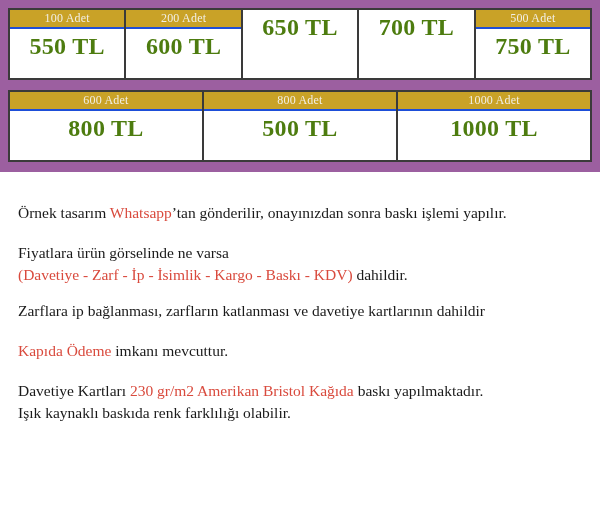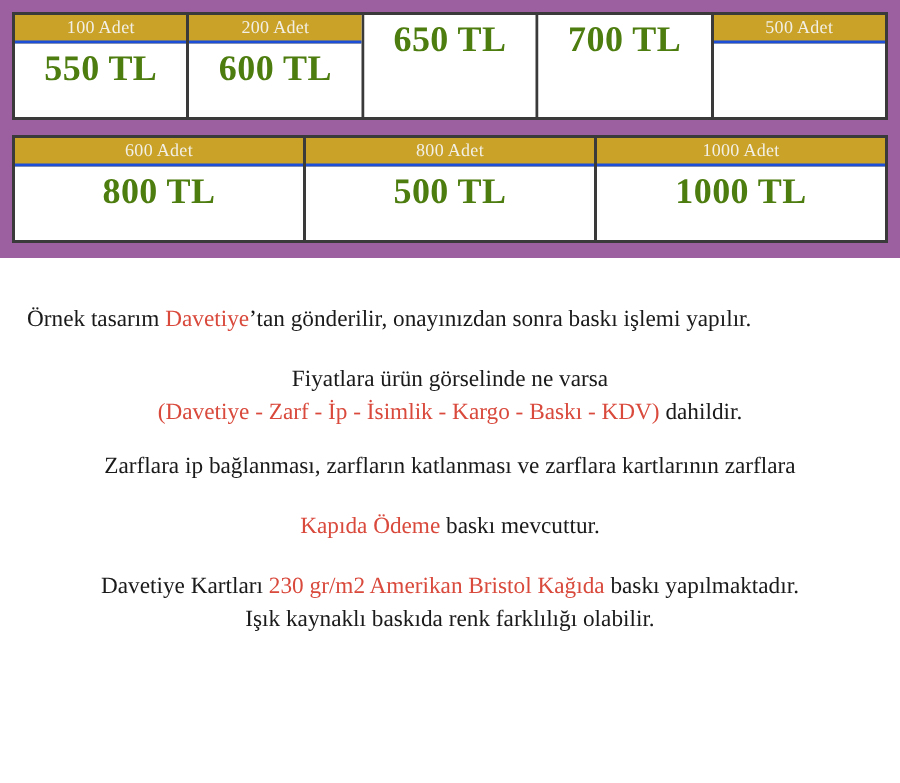--- a/index.html
+++ b/index.html
@@ -63,21 +63,21 @@
   }
 
   .text-block {
     padding: 30px 18px 0 18px;
     box-sizing: border-box;
     color: #1a1a1a;
     font-size: 15.5px;
   }
 
   .para {
-    text-align: center;
+    text-align: left;
     margin: 0 0 18px 0;
     line-height: 1.42;
   }
   .para.left {
     text-align: left;
   }
   .para.tight {
     margin-bottom: 14px;
   }
   .hl {
@@ -99,20 +99,21 @@
       <div class="price">600 TL</div>
     </div>
     <div class="price-cell">
       <div class="price">650 TL</div>
     </div>
     <div class="price-cell">
       <div class="price">700 TL</div>
     </div>
     <div class="price-cell">
       <div class="qty">500 Adet</div>
+      <div class="price">750 TL</div>
     </div>
   </div>
 
   <div class="price-row">
     <div class="price-cell">
       <div class="qty">600 Adet</div>
       <div class="price">800 TL</div>
     </div>
     <div class="price-cell">
       <div class="qty">800 Adet</div>
@@ -121,31 +122,31 @@
     <div class="price-cell">
       <div class="qty">1000 Adet</div>
       <div class="price">1000 TL</div>
     </div>
   </div>
 
 </div>
 
 <div class="text-block">
 
-  <p class="para left"><span>Örnek tasarım </span><span class="hl">Davetiye</span><span>’tan gönderilir, onayınızdan sonra baskı işlemi yapılır.</span></p>
+  <p class="para left"><span>Örnek tasarım </span><span class="hl">Whatsapp</span><span>’tan gönderilir, onayınızdan sonra baskı işlemi yapılır.</span></p>
 
   <p class="para tight">
     <span>Fiyatlara ürün görselinde ne varsa</span><br>
     <span class="hl">(Davetiye - Zarf - İp - İsimlik - Kargo - Baskı - KDV)</span><span> dahildir.</span>
   </p>
 
   <p class="para">
-    <span>Zarflara ip bağlanması, zarfların katlanması ve zarflara kartlarının zarflara</span><br>
+    <span>Zarflara ip bağlanması, zarfların katlanması ve davetiye kartlarının dahildir</span><br>
   </p>
 
-  <p class="para"><span class="hl">Kapıda Ödeme</span><span> baskı mevcuttur.</span></p>
+  <p class="para"><span class="hl">Kapıda Ödeme</span><span> imkanı mevcuttur.</span></p>
 
   <p class="para">
     <span>Davetiye Kartları </span><span class="hl">230 gr/m2 Amerikan Bristol Kağıda</span><span> baskı yapılmaktadır.</span><br>
     <span>Işık kaynaklı baskıda renk farklılığı olabilir.</span>
   </p>
 
 </div>
 
 </body></html>

